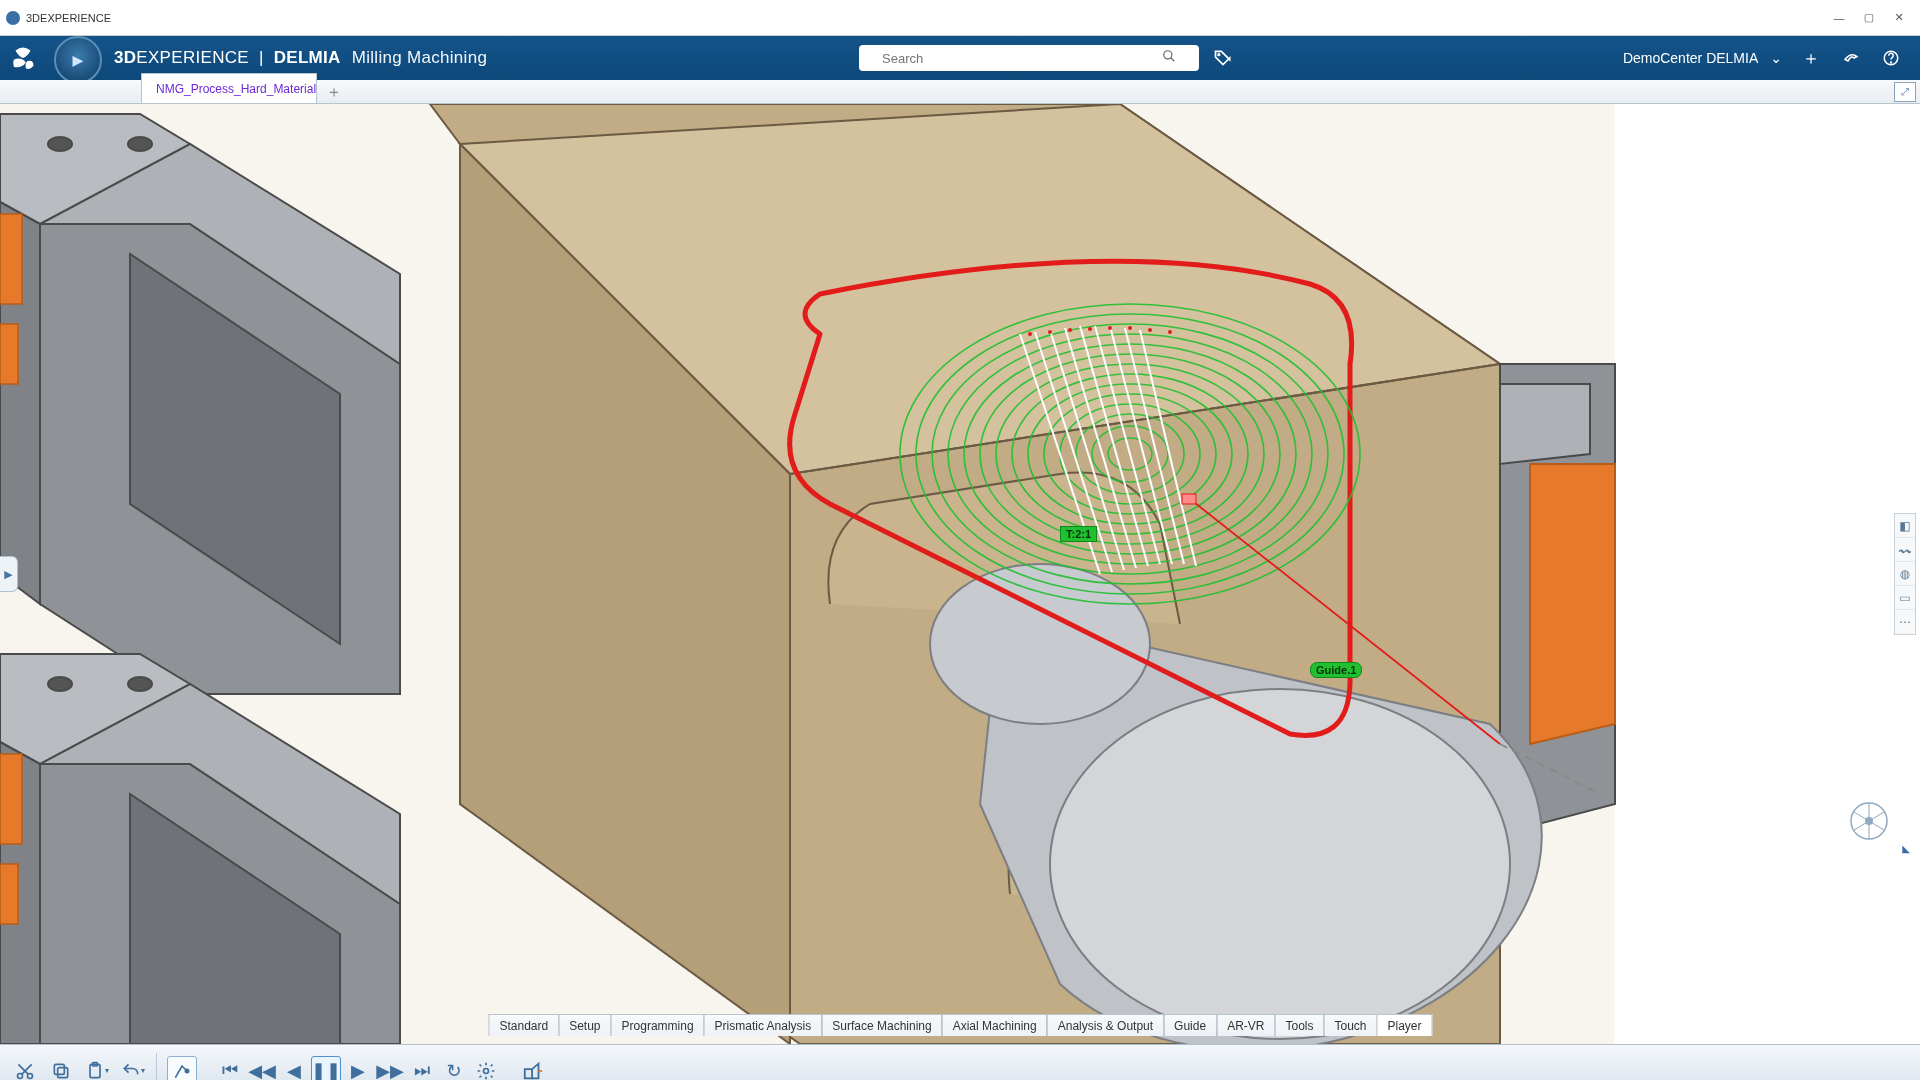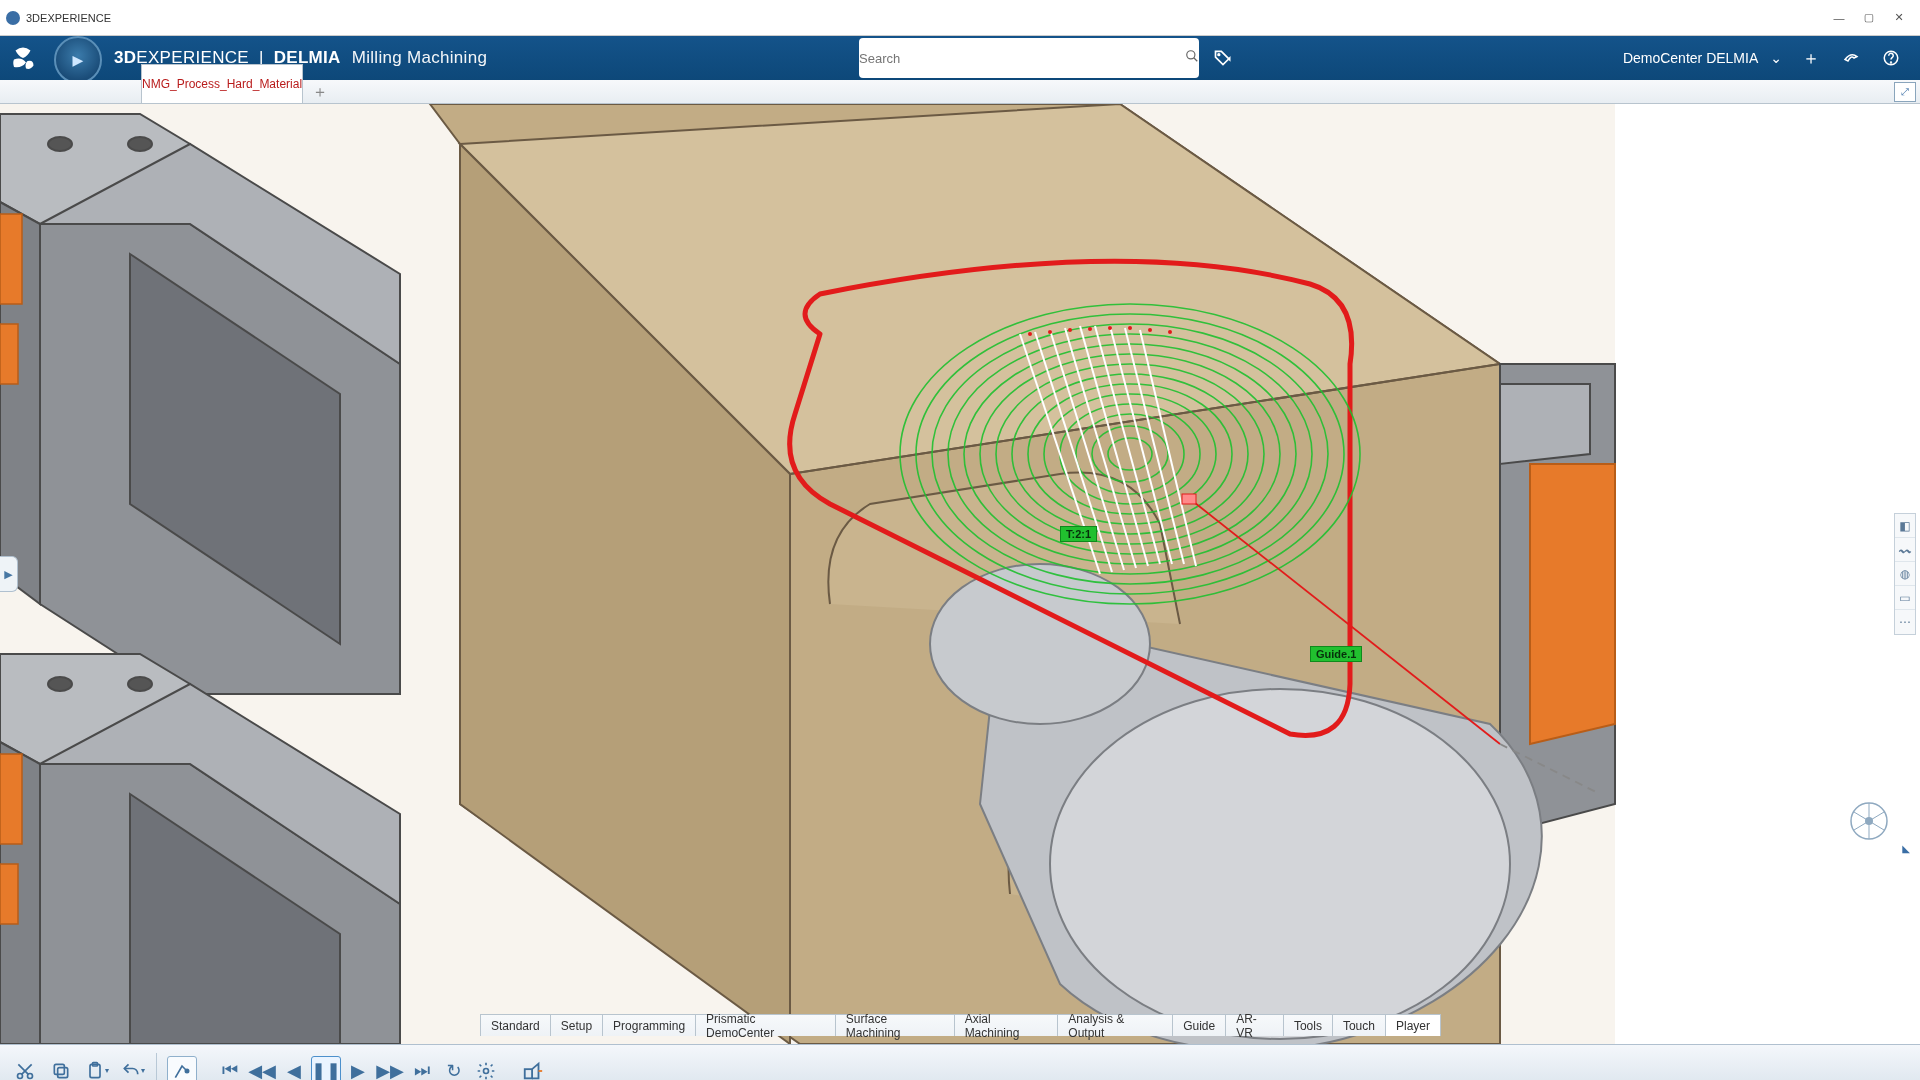--- a/index.html
+++ b/index.html
@@ -18,30 +18,30 @@
 .ribbon .compass { width: 64px; height: 44px; display: flex; align-items: center; justify-content: center; position: relative; }
 .ribbon .compass-circle { width: 48px; height: 48px; border-radius: 50%; background: radial-gradient(circle at 50% 40%, #3b7bab, #1a4c78 70%); border: 2px solid #5a8fb8; display: flex; align-items: center; justify-content: center; position: relative; top: 2px; }
 .ribbon .compass-circle::after { content: "▶"; font-size: 14px; color: #cfe7ff; }
 .ribbon .brand { font-size: 17px; letter-spacing: .3px; padding-left: 4px; }
 .ribbon .brand .light { font-weight: 300; }
 .ribbon .brand .bold { font-weight: 700; }
 .ribbon .brand .sep { padding: 0 5px; font-weight: 300; }
 .ribbon .brand .delmia { font-weight: 700; }
 .ribbon .brand .module { font-weight: 300; font-size: 17px; padding-left: 6px; opacity: .95; }
 .ribbon .spacer { flex: 1; display: flex; justify-content: center; align-items: center; gap: 14px; }
-.ribbon .searchbox { width: 340px; height: 40px; background: #fff; border-radius: 4px; display: flex; align-items: center; padding: 0 0; color: #444; }
+.ribbon .searchbox { width: 340px; height: 26px; background: #fff; border-radius: 4px; display: flex; align-items: center; padding: 0 23px; color: #444; }
 .ribbon .searchbox input { border: none; outline: none; flex: 1; font-size: 13px; background: transparent; }
 .ribbon .tag-icon { width: 20px; height: 20px; color: #fff; display: flex; align-items: center; justify-content: center; }
 .ribbon .right { display: flex; align-items: center; gap: 18px; padding: 0 18px; font-size: 14px; }
 .ribbon .right .user { display: flex; align-items: center; gap: 12px; cursor: pointer; }
 .ribbon .right .ricon { width: 22px; height: 22px; display: flex; align-items: center; justify-content: center; cursor: pointer; font-size: 18px; }
 
 
 .tabstrip { height: 24px; background: linear-gradient(#f7f9fb,#e8edf2); display: flex; align-items: flex-end; border-bottom: 1px solid #b8c4ce; position: relative; }
-.tabstrip .tab { height: 39px; padding: 0 0; font-size: 12px; color: #b91c1c; display: flex; align-items: center; border: 1px solid #b8c4ce; border-bottom: none; background: #fff; margin-left: 141px; max-width: 176px; overflow: hidden; white-space: nowrap; }
+.tabstrip .tab { height: 30px; padding: 0 14px; font-size: 12px; color: #6d28d9; display: flex; align-items: center; border: 1px solid #b8c4ce; border-bottom: none; background: #fff; margin-left: 141px; max-width: 176px; overflow: hidden; white-space: nowrap; }
 .tabstrip .add-tab { width: 22px; display: flex; align-items: center; justify-content: center; color: #888; margin-left: 6px; height: 22px; cursor: pointer; }
 .tabstrip .fullscreen-btn { position: absolute; right: 4px; top: 2px; width: 22px; height: 20px; border: 1px solid #8aa5bc; background: #fff; display: flex; align-items: center; justify-content: center; font-size: 10px; color: #3a6ea5; cursor: pointer; }
 
 
 .viewport { position: relative; height: 940px; background: #fff; overflow: hidden; }
 .viewport svg.scene { position: absolute; inset: 0; width: 100%; height: 100%; }
 
 
 .expand-handle { position: absolute; left: 0; top: 50%; transform: translateY(-50%); width: 18px; height: 36px; background: #eef3f7; border: 1px solid #b0c0cf; border-left: none; border-radius: 0 6px 6px 0; display: flex; align-items: center; justify-content: center; color: #4777a3; font-size: 11px; cursor: pointer; z-index: 5; }
 
@@ -251,21 +251,21 @@
     </g>
 
     <line x1="1190" y1="395" x2="1500" y2="640" stroke="#e21b1b" stroke-width="1.8"></line>
     <line x1="1500" y1="640" x2="1600" y2="690" stroke="#888" stroke-width="1.8" stroke-dasharray="8 6"></line>
 
     <rect x="1182" y="390" width="14" height="10" fill="#ff8a8a" stroke="#e21b1b"></rect>
 
   </svg>
 
   <div class="toolpath-label" style="left:1060px; top:422px;">T:2:1</div>
-  <div class="toolpath-label" style="left:1310px; top:542px;">Guide.1</div>
+  <div class="toolpath-label" style="left:1310px; top:558px;border-radius:7px;">Guide.1</div>
 
   <div class="expand-handle">▶</div>
 
   <div class="rtools">
     <div class="rt">◧</div>
     <div class="rt">〰</div>
     <div class="rt">◍</div>
     <div class="rt">▭</div>
     <div class="rt">⋯</div>
   </div>
@@ -278,21 +278,21 @@
       <line x1="8" y1="32" x2="38" y2="14" stroke="#8fa9c0"></line>
       <circle cx="23" cy="23" r="4" fill="#8fa9c0"></circle>
     </svg>
   </div>
   <div class="expand-arrow">◣</div>
 
   <div class="section-tabs">
     <div class="stab">Standard</div>
     <div class="stab">Setup</div>
     <div class="stab">Programming</div>
-    <div class="stab">Prismatic DemoCenter</div>
+    <div class="stab">Prismatic Analysis</div>
     <div class="stab">Surface Machining</div>
     <div class="stab">Axial Machining</div>
     <div class="stab">Analysis &amp; Output</div>
     <div class="stab">Guide</div>
     <div class="stab">AR-VR</div>
     <div class="stab">Tools</div>
     <div class="stab">Touch</div>
     <div class="stab active">Player</div>
   </div>
 </div>

